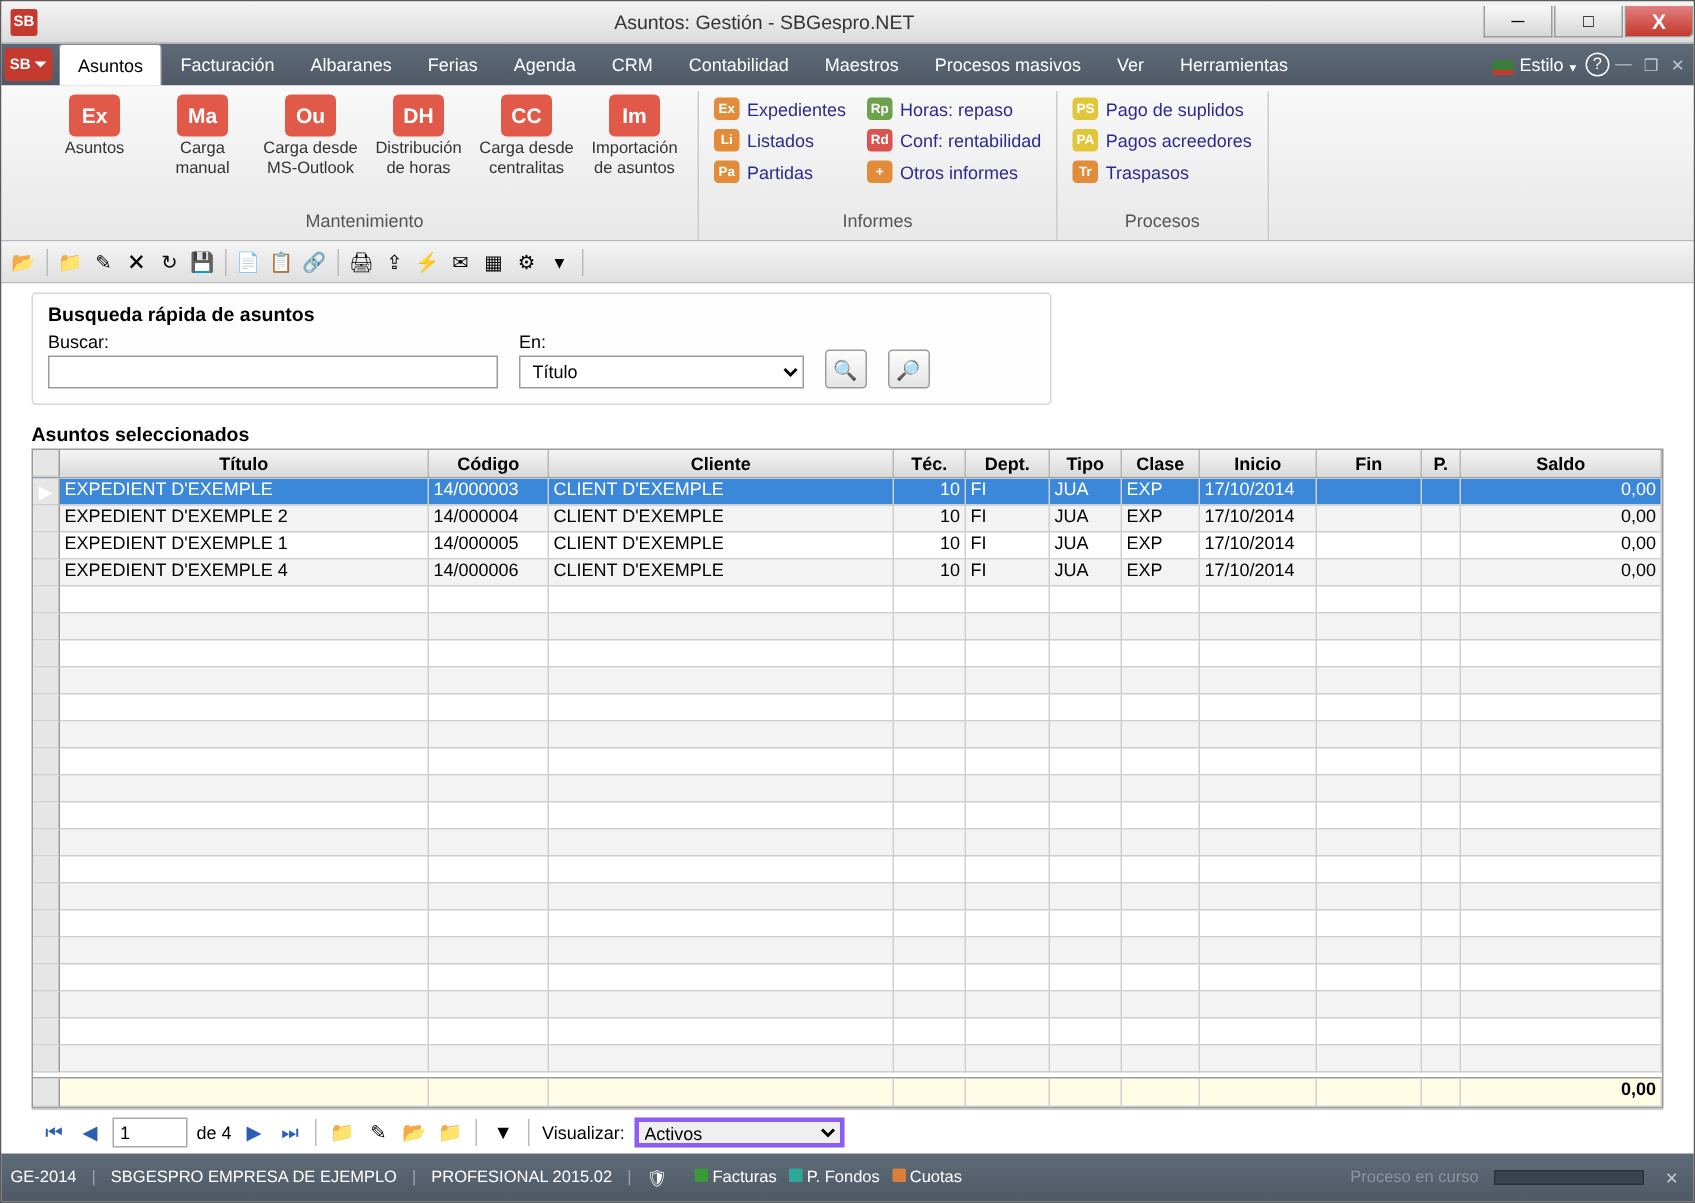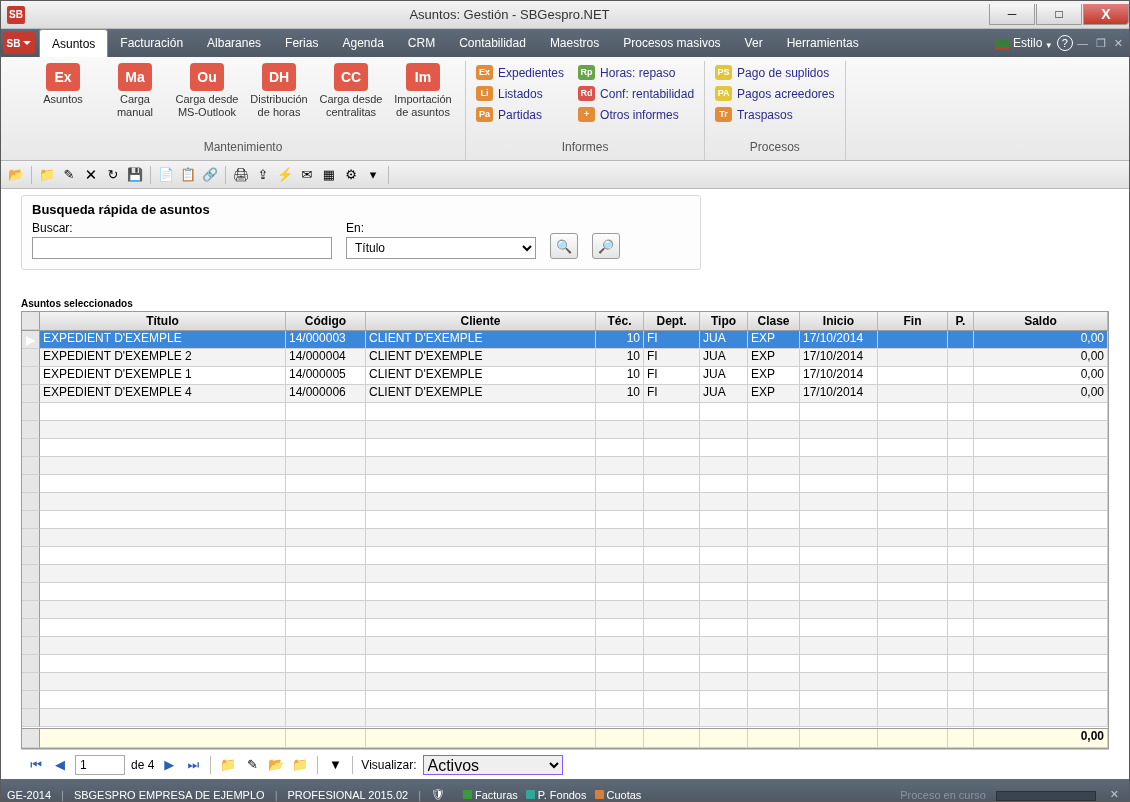--- a/index.html
+++ b/index.html
@@ -42,37 +42,37 @@
 .toolbar2{height:28px;background:linear-gradient(#f4f4f4,#e0e0e0);border-bottom:1px solid #bbb;display:flex;align-items:center;gap:4px;padding:0 6px;}
 .tbicon{width:18px;height:18px;display:inline-flex;align-items:center;justify-content:center;font-size:13px;cursor:default;}
 .tbsep{width:1px;height:18px;background:#bbb;margin:0 2px;}
 .content{flex:1;background:#fff;display:flex;flex-direction:column;padding:6px 20px 0;overflow:hidden;}
 .search-panel{border:1px solid #d7d7d7;border-radius:3px;padding:6px 10px 10px;width:680px;background:#fdfdfd;}
 .sp-title{font-weight:bold;font-size:13px;margin-bottom:4px;}
 .sp-row{display:flex;align-items:flex-end;gap:14px;}
 .field label{font-size:12px;display:block;margin-bottom:2px;}
 .field input, .field select{height:22px;border:1px solid #9b9b9b;font-size:12px;padding:0 4px;background:#fff;}
 .icon-btn{width:28px;height:26px;border:1px solid #9b9b9b;border-radius:3px;background:linear-gradient(#fdfdfd,#e4e4e4);display:flex;align-items:center;justify-content:center;font-size:13px;cursor:default;}
-.section-title{font-weight:bold;font-size:10px;margin:28px 0 2px;}
+.section-title{font-weight:bold;font-size:13px;margin:12px 0 2px;}
 .grid{flex:1;border:1px solid #9b9b9b;display:flex;flex-direction:column;min-height:0;overflow:hidden;}
 .ghead{display:flex;background:linear-gradient(#f4f4f4,#d9d9d9);border-bottom:1px solid #9b9b9b;}
 .gh{border-right:1px solid #b8b8b8;font-size:12px;font-weight:bold;text-align:center;padding:2px 0;}
 .gbody{flex:1;overflow:auto;background:#fff;}
 .grow{display:flex;height:18px;font-size:12px;}
 .grow.alt{background:#f3f3f3;}
 .grow.sel{background:#3b87d9;color:#fff;}
 .gc{border-right:1px solid #d0d0d0;border-bottom:1px solid #d0d0d0;padding:0 3px;overflow:hidden;white-space:nowrap;}
 .gc.r{text-align:right;}
 .rowmark{width:18px;background:#e6e6e6;border-right:1px solid #9b9b9b;border-bottom:1px solid #d0d0d0;display:flex;align-items:center;justify-content:center;}
 .gtotal{display:flex;background:#fffde6;border-top:1px solid #9b9b9b;height:20px;font-size:12px;font-weight:bold;}
 .nav{height:30px;display:flex;align-items:center;gap:6px;padding:0 6px;border-top:1px solid #ccc;}
 .nav-btn{width:18px;height:18px;display:flex;align-items:center;justify-content:center;color:#2b5fb7;font-size:13px;cursor:default;}
 .nav input{width:50px;height:20px;border:1px solid #aaa;text-align:left;padding:0 4px;font-size:12px;}
 .nav .lbl{font-size:12px;}
-.status{height:22px;background:linear-gradient(#5f6a78,#4f5966);color:#fff;display:flex;align-items:flex-end;font-size:11px;gap:10px;padding:0 6px;}
+.status{height:22px;background:linear-gradient(#5f6a78,#4f5966);color:#fff;display:flex;align-items:center;font-size:11px;gap:10px;padding:16px 6px;}
 .status .sep{color:#9aa3af;}
 .status .bullet{width:9px;height:9px;display:inline-block;border-radius:1px;margin-right:3px;}
 .bl-g{background:#3a9a3a;} .bl-t{background:#2fa89a;} .bl-o{background:#d97f3a;}
 .status-spacer{flex:1;}
 .win-tiny{font-size:11px;color:#bfc6cf;padding:0 4px;cursor:default;}
 .c-titulo{width:246px;} .c-cod{width:80px;} .c-cli{width:230px;} .c-tec{width:48px;} .c-dept{width:56px;} .c-tipo{width:48px;} .c-clase{width:52px;} .c-ini{width:78px;} .c-fin{width:70px;} .c-p{width:26px;} .c-saldo{flex:1;}
 </style>
 </head>
 <body>
 
@@ -598,21 +598,21 @@
       <span class="nav-btn">⏭</span>
       <span class="tbsep"></span>
       <span class="tbicon">📁</span>
       <span class="tbicon">✎</span>
       <span class="tbicon">📂</span>
       <span class="tbicon">📁</span>
       <span class="tbsep"></span>
       <span class="tbicon">▼</span>
       <span class="tbsep"></span>
       <span class="lbl">Visualizar:</span>
-      <select style="width:140px;height:20px;border:1px solid #8b5cf6;font-size:16px;">
+      <select style="width:140px;height:20px;border:3px solid #8b5cf6;font-size:12px;">
         <option>Activos</option>
       </select>
     </div>
   </div>
 
   <div class="status">
     <span>GE-2014</span>
       <span class="sep">|</span>
     <span>SBGESPRO EMPRESA DE EJEMPLO</span>
       <span class="sep">|</span>

